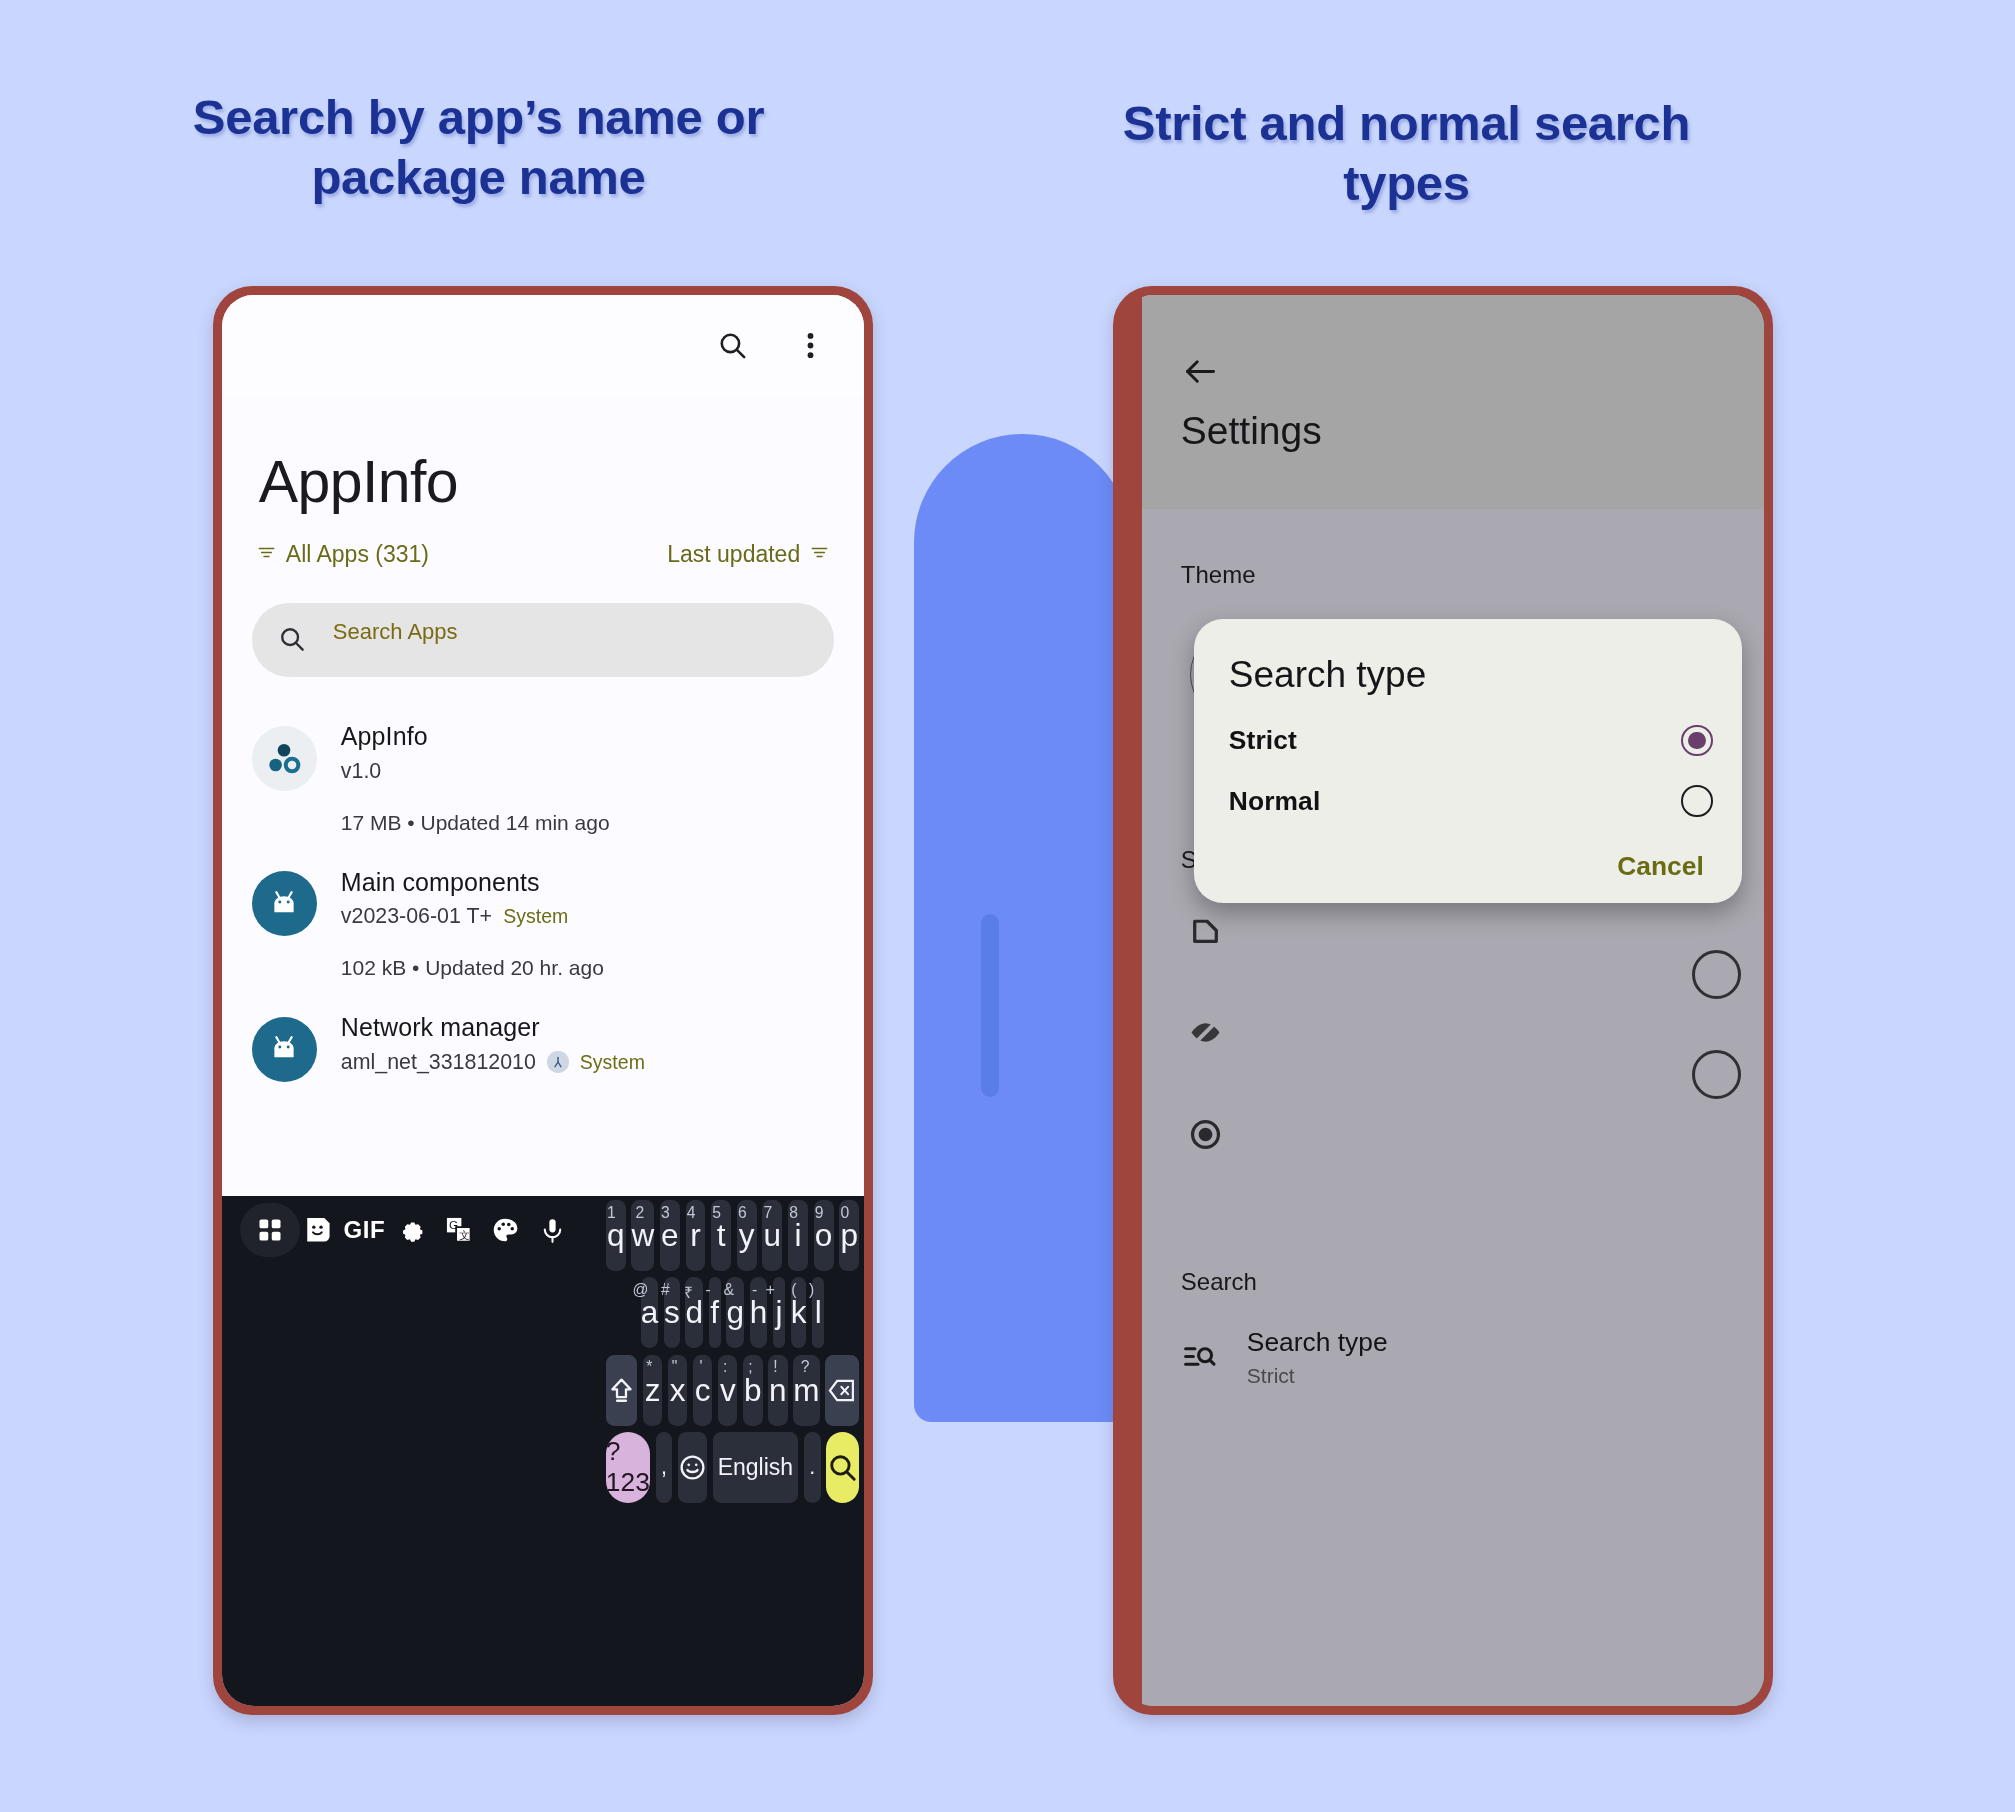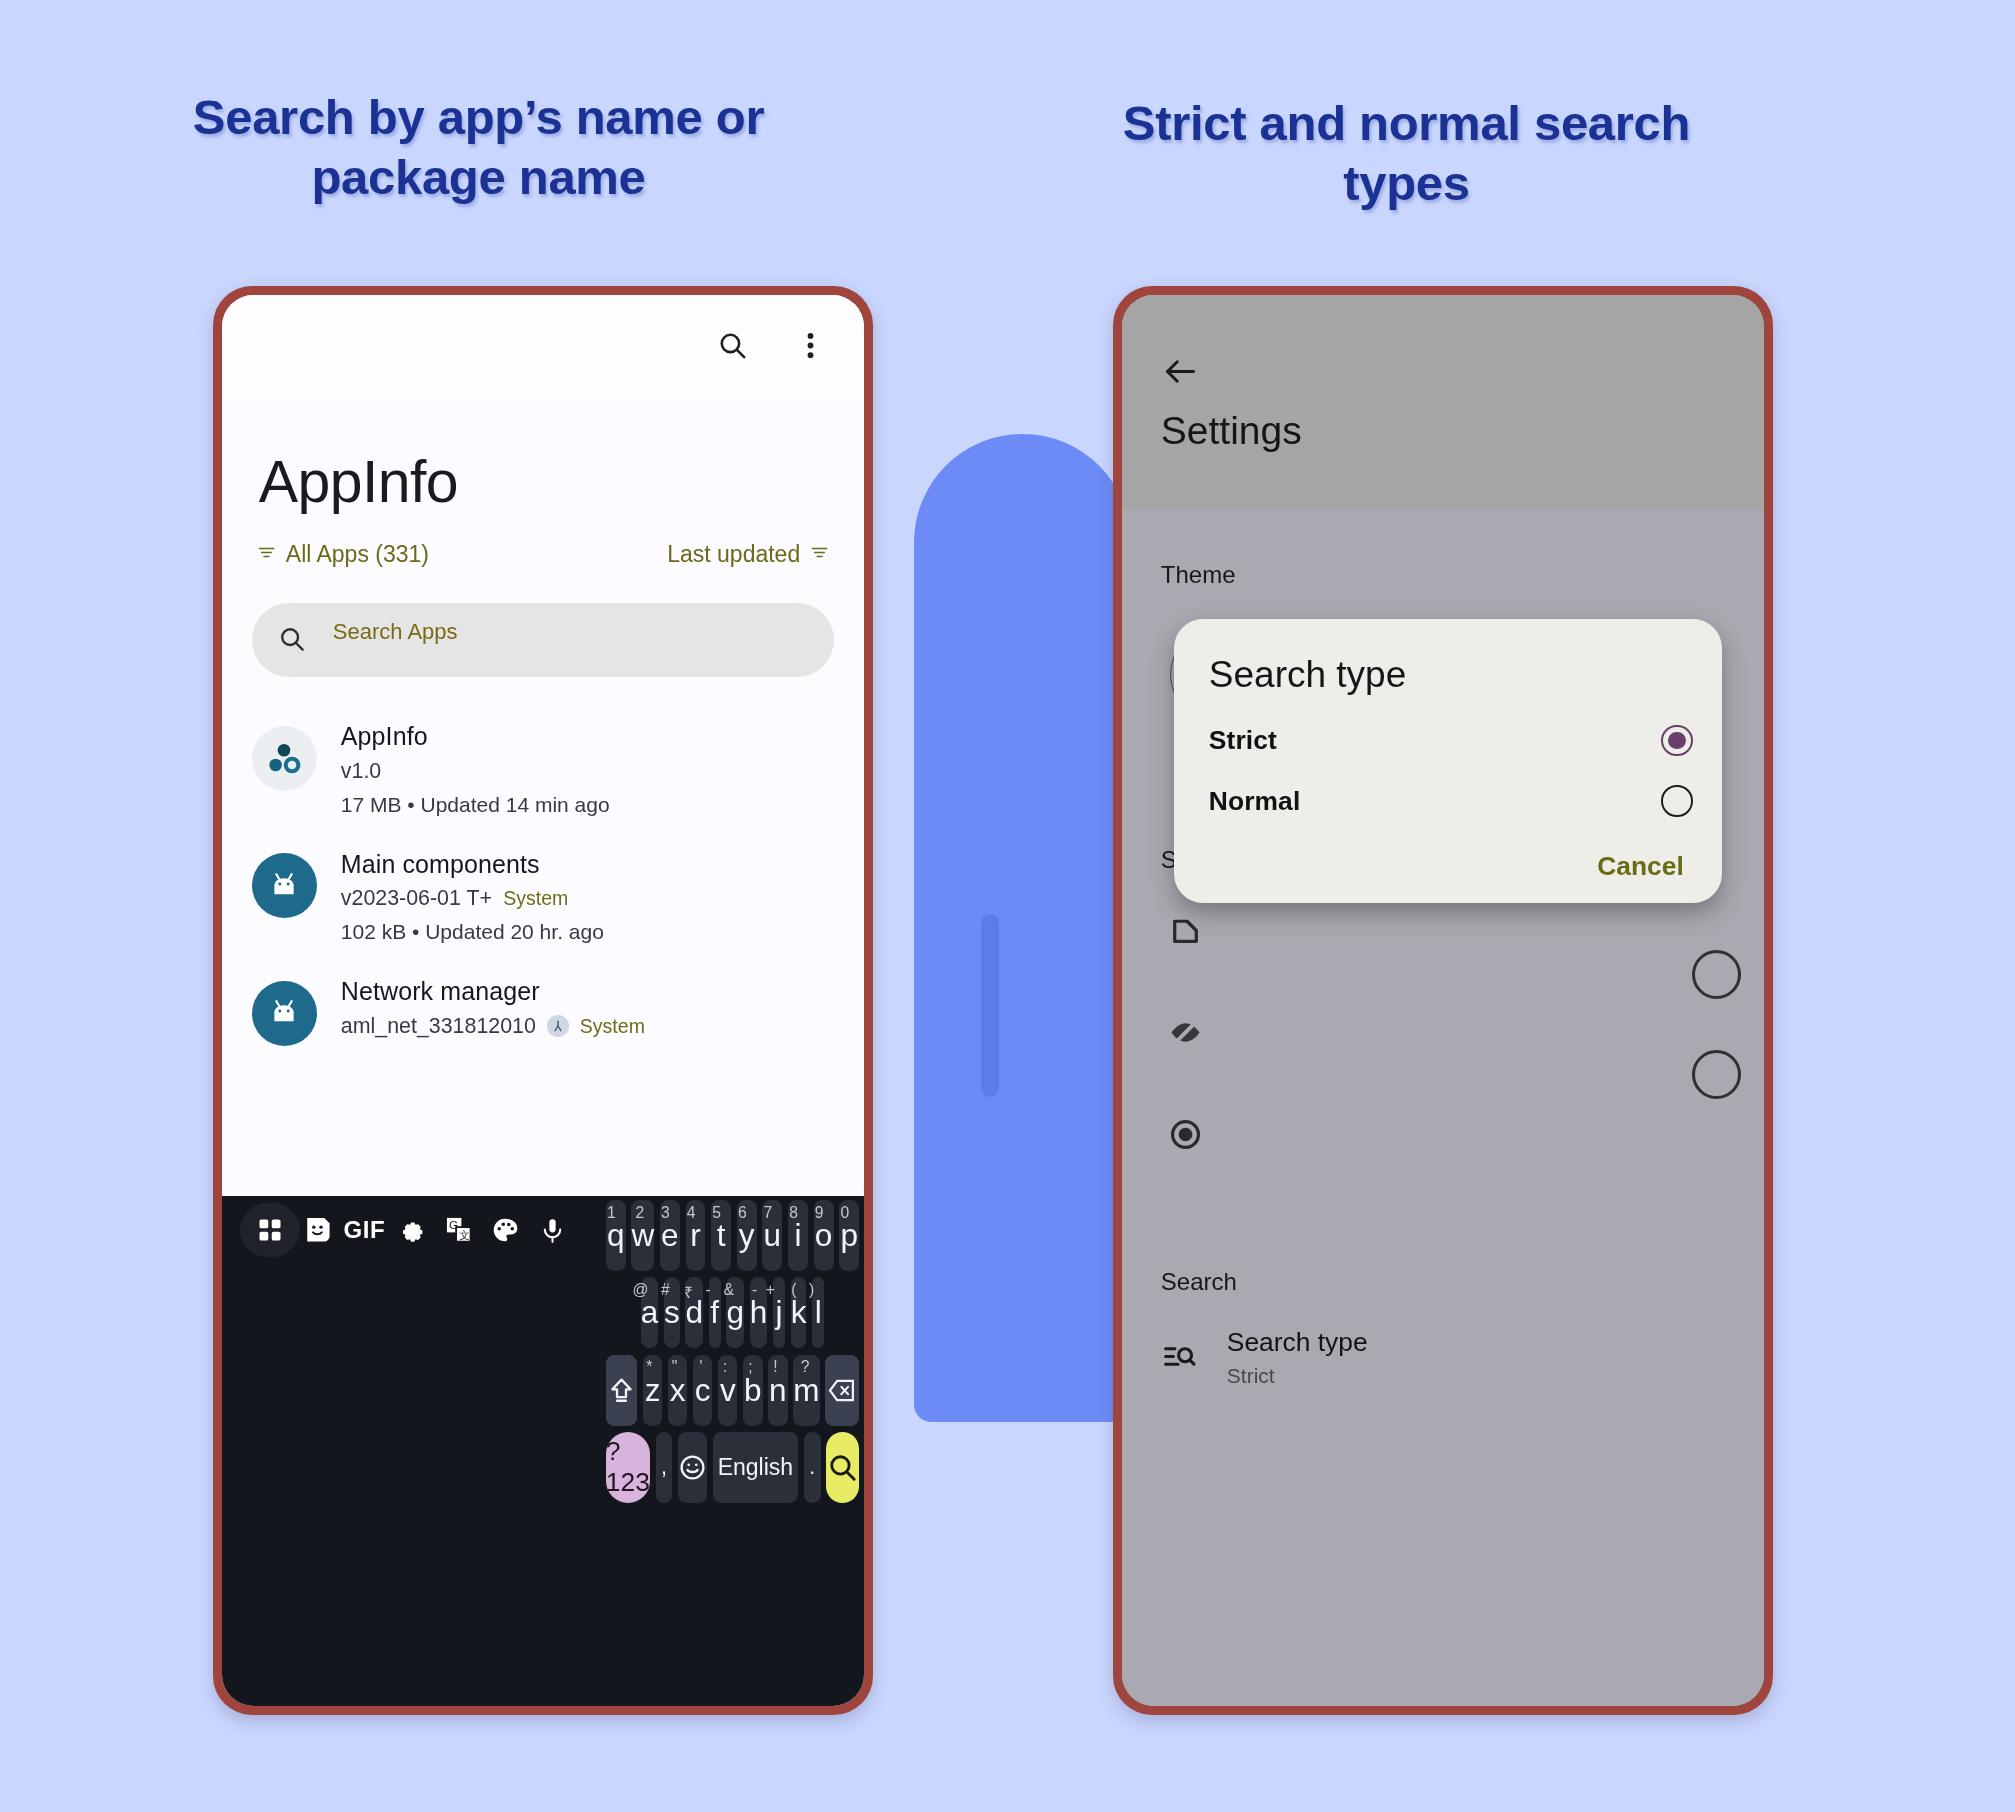--- a/index.html
+++ b/index.html
@@ -100,21 +100,21 @@
   .app-icon {
     width: 65px; height: 65px; border-radius: 50%;
     flex: 0 0 65px; display:flex; align-items:center; justify-content:center;
     margin-top: 5px;
   }
   .icon-appinfo { background: #eceff1; }
   .icon-android { background: #1d6a8c; }
   .app-meta { flex: 1; padding-top: 1.3px; }
   .app-name { font-size: 25px; color: #17171a; font-weight: 400; letter-spacing: 0.1px; }
   .app-sub  { font-size: 21.4px; color: #3a3a3e; margin-top: 7.6px; display:flex; align-items:center; gap:11.3px; }
-  .app-sub2 { font-size: 21px; color: #3a3a3e; margin-top: 9px; }
+  .app-sub2 { font-size: 21px; color: #3a3a3e; margin-top: 27px; }
   .badge-system { color: #6d6d16; font-size: 19.5px; font-weight: 500; }
   .split-pill {
     width: 21.4px; height: 21.4px; border-radius: 50%;
     background: #cfd6e4; display:inline-flex; align-items:center; justify-content:center;
   }
 
   
   .keyboard {
     position: absolute; left:0; right:0; bottom:0;
     height: 510px; background: #14161d;
@@ -145,21 +145,21 @@
   .key.wide { flex: 1.62; }
   .key.space { flex: 5.1; font-size: 23px; }
   .key.fn { background: #3b4050; }
   .key.sym { background: #d8b4dd; color:#241522; border-radius: 38px; font-size: 26.4px; flex:1.62;}
   .key.enter { background: #e7ec64; border-radius: 38px; flex:1.62; }
   .key.sm { font-size: 21.4px; }
   .kb-bottom { height: 76px; position: relative; }
   .kb-chevron { position: absolute; left: 74px; top: 16.4px; }
 
   
-  .settings-screen { position:absolute; inset:0; background:#5eead4; }
+  .settings-screen { position:absolute; inset:0; background:#5eead4;margin-left:20px; }
   .settings-top { height: 214px; background: #a5a5a6; }
   .back-btn { padding: 57px 0 0 39px; width: 88px; }
   .settings-title { font-size: 39px; color:#161619; padding: 16.4px 0 0 39px; }
   .settings-body { position:absolute; top:214px; left:0; right:0; bottom:0; background:#aaa9b1; }
   .sec-label { font-size: 24px; color:#18181b; padding: 52px 0 0 39px; }
   .theme-row { display:flex; gap: 43px; padding: 39px 0 0 48px; }
   .theme-circle {
     width: 93px; height: 93px; border-radius:50%;
     border: 1.3px solid #4d4d52; display:flex; align-items:center; justify-content:center;
   }

